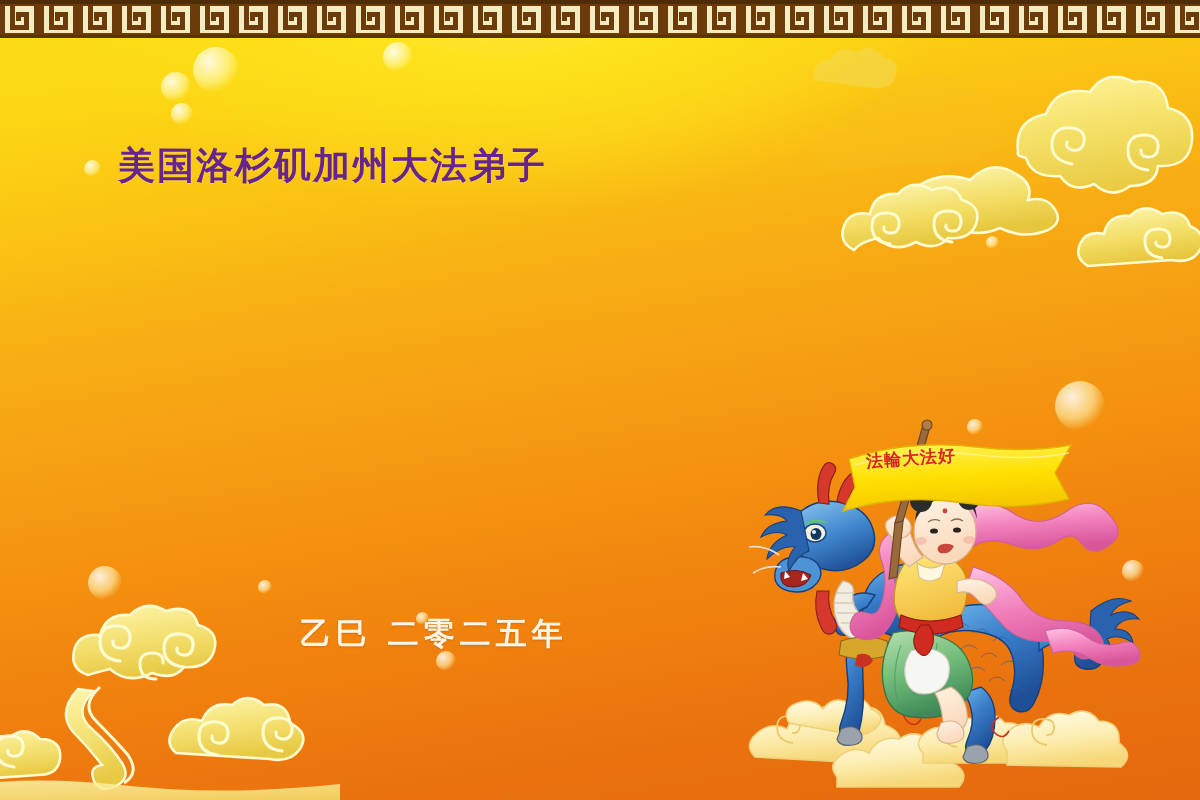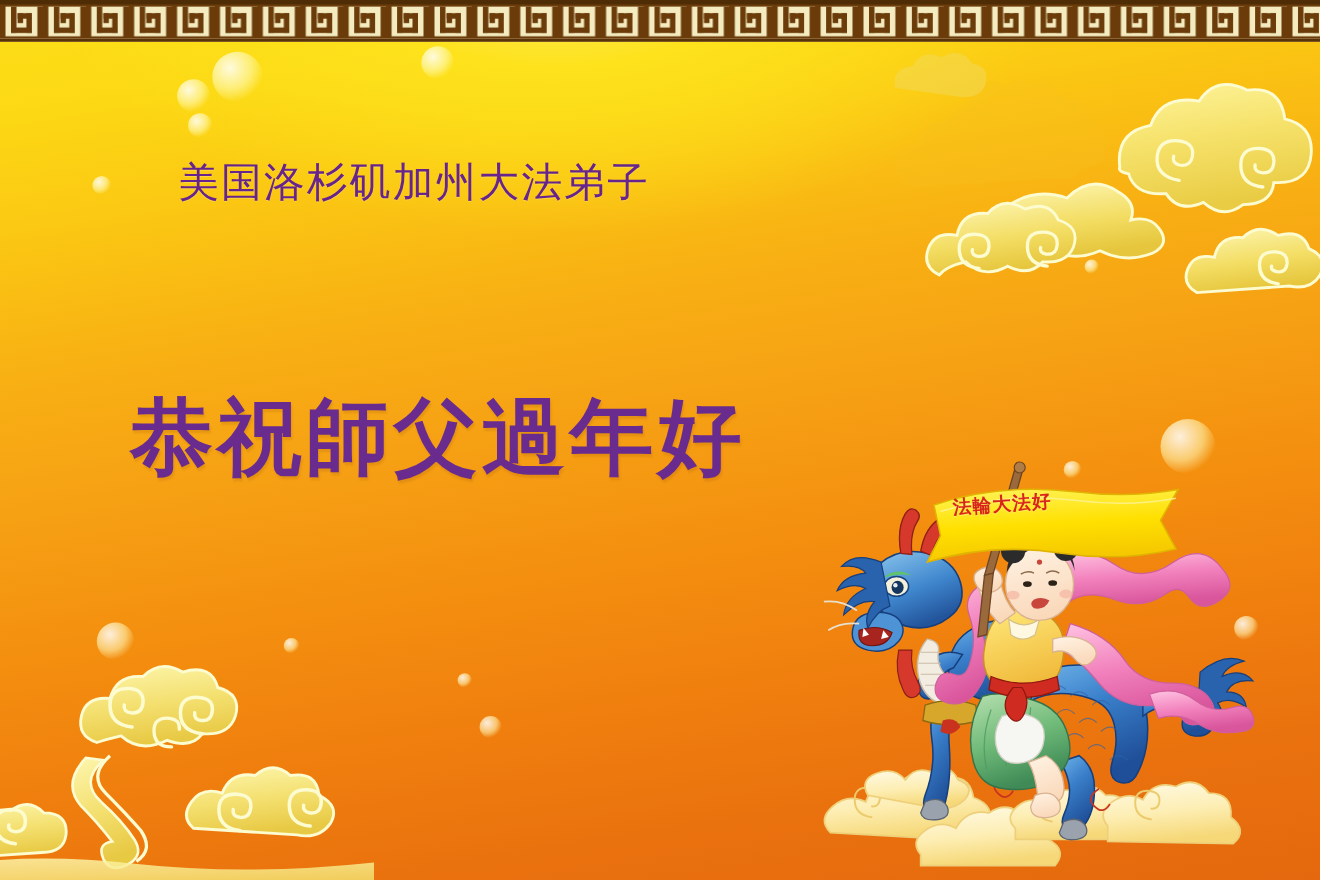--- a/index.html
+++ b/index.html
@@ -53,25 +53,24 @@
   #cloud-ghost-right { top:50px;  left:790px; width:280px;  height:170px; z-index:2; opacity:.35; }
   #cloud-bottom-left { top:575px; left:-20px; width:360px;  height:230px; z-index:3; }
 
   
   #text-block { position:absolute; left:0; top:0; width:1200px; height:800px; z-index:6; }
 
   .cn { font-family:"DejaVu Sans", sans-serif; white-space:nowrap; }
 
   #org-line {
     position:absolute; left:118px; top:141px;
-    font-size:37px; font-weight:normal;
+    font-size:37px; font-weight:bold;
     letter-spacing:2px;
     color:#66248c;
     text-shadow:0 1px 0 rgba(255,255,255,.20);
-    margin-left:44px;
   }
 
   .greet-line {
     position:absolute;
     font-size:76px; font-weight:bold;
     color:#6a2b8e;
     letter-spacing:4px;
     text-shadow:1px 2px 2px rgba(120,60,10,.14);
   }
   #greet-1 { left:200px; top:268px; }
@@ -439,16 +438,16 @@
           <rect x="0" y="33" width="39" height="5" fill="#6b3c0a"></rect>
         </pattern>
       </defs>
       <rect x="0" y="0" width="1200" height="38" fill="url(#meander)"></rect>
       <rect x="0" y="0" width="1200" height="4" fill="#4d2c06"></rect>
     </svg>
   </div>
 
   <div id="text-block">
     <div id="org-line" class="cn">美国洛杉矶加州大法弟子</div>
-    <div id="greet-2" class="greet-line cn">恭祝師父過年好</div>
+    <div id="date-line" class="cn">乙巳 二零二五年</div>
   </div>
 
 </div>
 
 </body></html>

